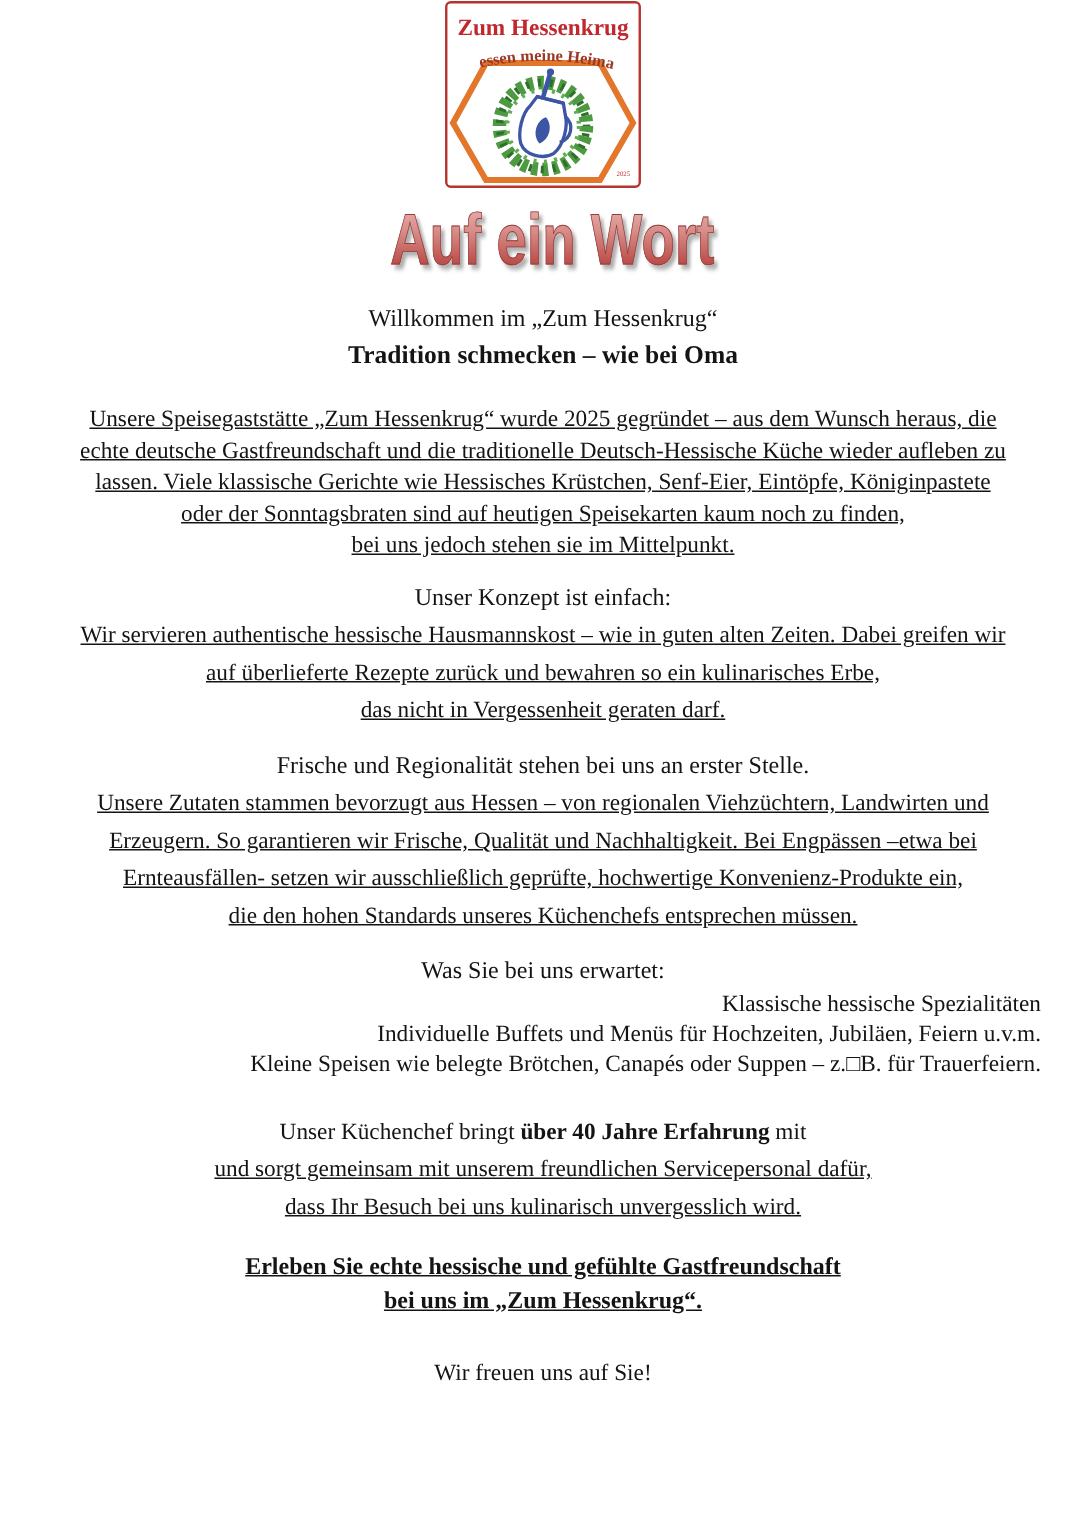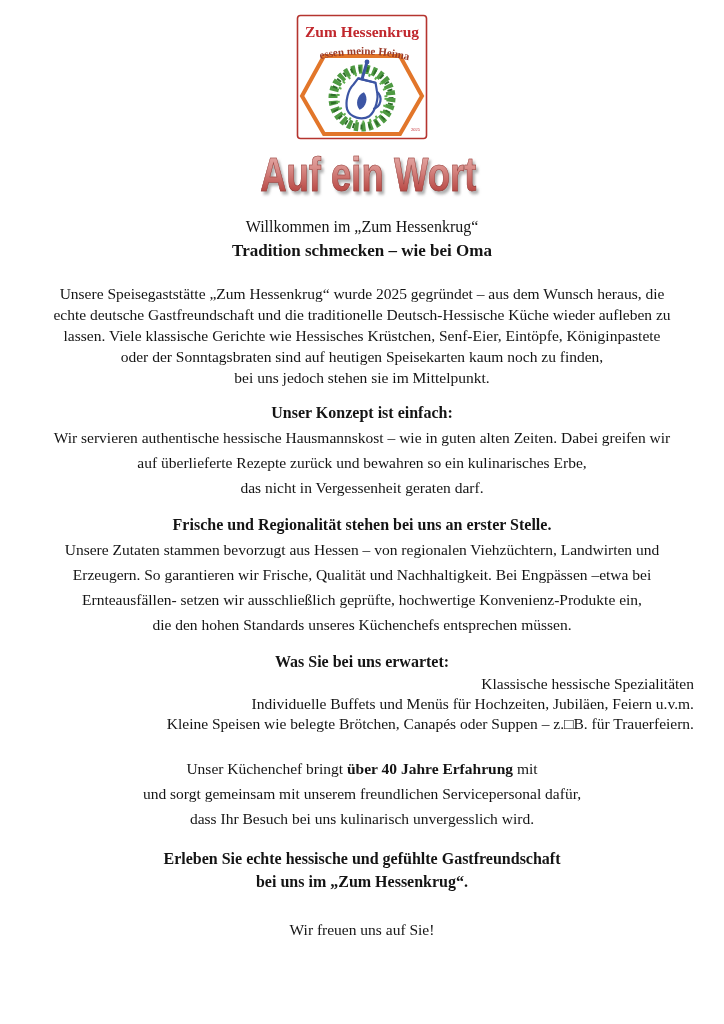--- a/index.html
+++ b/index.html
@@ -2,41 +2,41 @@
 <html lang="de"><head>
 <meta charset="utf-8">
 <style>
   * { margin: 0; padding: 0; box-sizing: border-box; }
   html, body { background: #ffffff; }
   body {
     width: 724px; height: 1024px; margin: 0 auto; overflow: hidden;
     font-family: "Liberation Serif", serif;
     color: #141414;
   }
-  .page { width: 724px; height: 1024px; padding-top: 14px; }
+  .page { width: 724px; height: 1024px; }
   .logo-wrap { display: flex; justify-content: center; }
   .headline {
     margin-top: 10px; text-align: center; line-height: 50px; height: 52px; margin-left: 12px;
   }
   .headline span {
     display: inline-block;
     font-family: "Liberation Sans", sans-serif;
     font-weight: 700; font-size: 48px; letter-spacing: 0px;
     transform: scaleX(0.76); transform-origin: 50% 50%;
     background: linear-gradient(180deg, #e7b3b0 0%, #d98e8a 35%, #bc4f4b 78%, #a03a38 100%);
     -webkit-background-clip: text; background-clip: text; color: transparent;
     -webkit-text-stroke: 0.6px #93403d;
     filter: drop-shadow(3px 3px 1.5px rgba(110,110,110,0.55));
   }
   .welcome { margin-top: 14px; font-size: 16px; line-height: 22px; }
   .tagline { margin-top: 1px; font-size: 17px; line-height: 24px; font-weight: 700; text-align: center; }
   .textcol { width: 664px; margin: 0 auto; text-align: center; }
-  .para { white-space: pre-line; font-size: 15.5px; }
+  .para { white-space: pre-line; font-size: 15.5px; text-decoration: underline; }
   .about { margin-top: 20px; line-height: 21px; }
-  .sec-title { margin-top: 12px; font-weight: 700; font-size: 16px; line-height: 25px; }
+  .sec-title { margin-top: 12px; font-weight: 400; font-size: 16px; line-height: 25px; }
   .body25 { line-height: 25px; }
   .list { margin-top: 0; text-align: right; }
   .list div { font-size: 15.5px; line-height: 20px; }
   .chef-lead { margin-top: 22px; font-size: 15.5px; line-height: 25px; }
   .chef-lead b { font-size: 15.5px; }
   .chef-rest { line-height: 25px; text-align: center; }
   .erleben { margin-top: 16px; font-weight: 700; font-size: 16px; line-height: 23px; }
   .closing { margin-top: 26px; font-size: 15.5px; line-height: 22px; }
 </style>
 </head>

